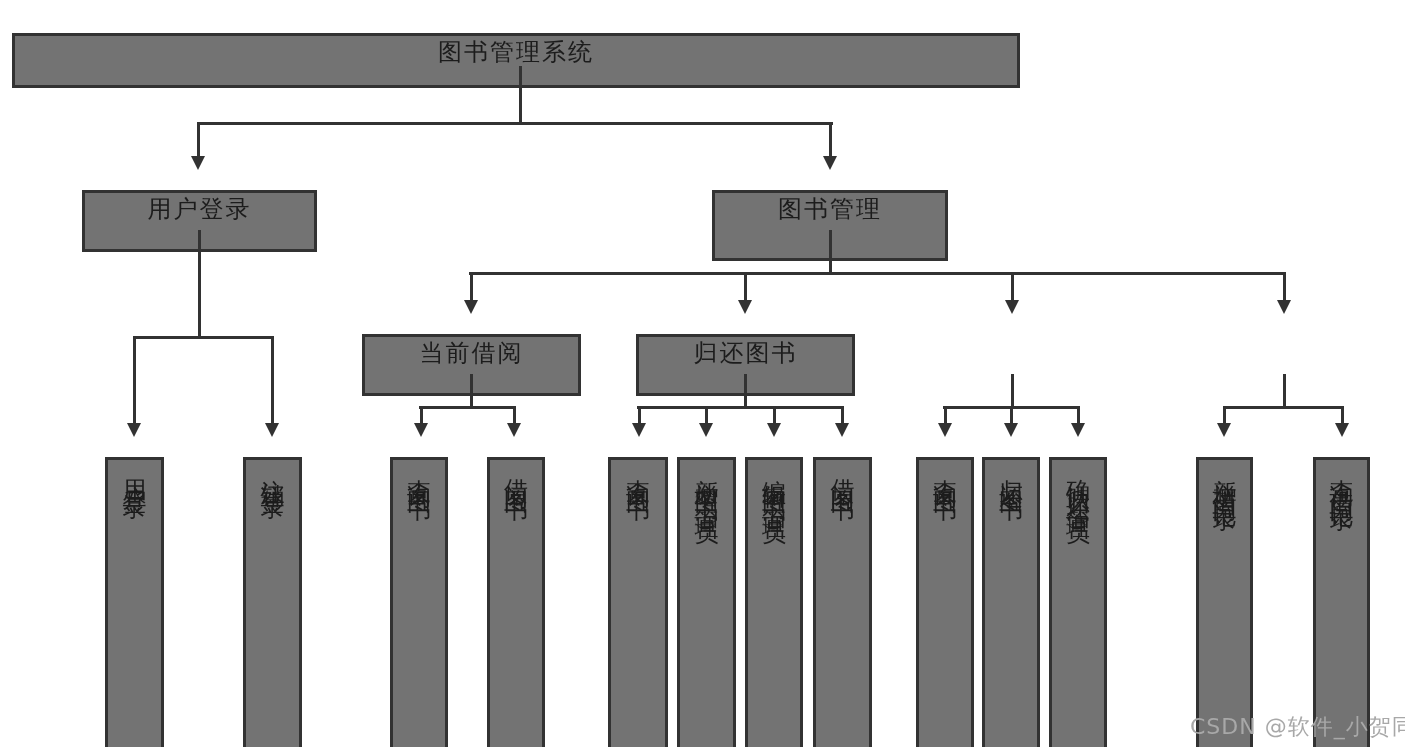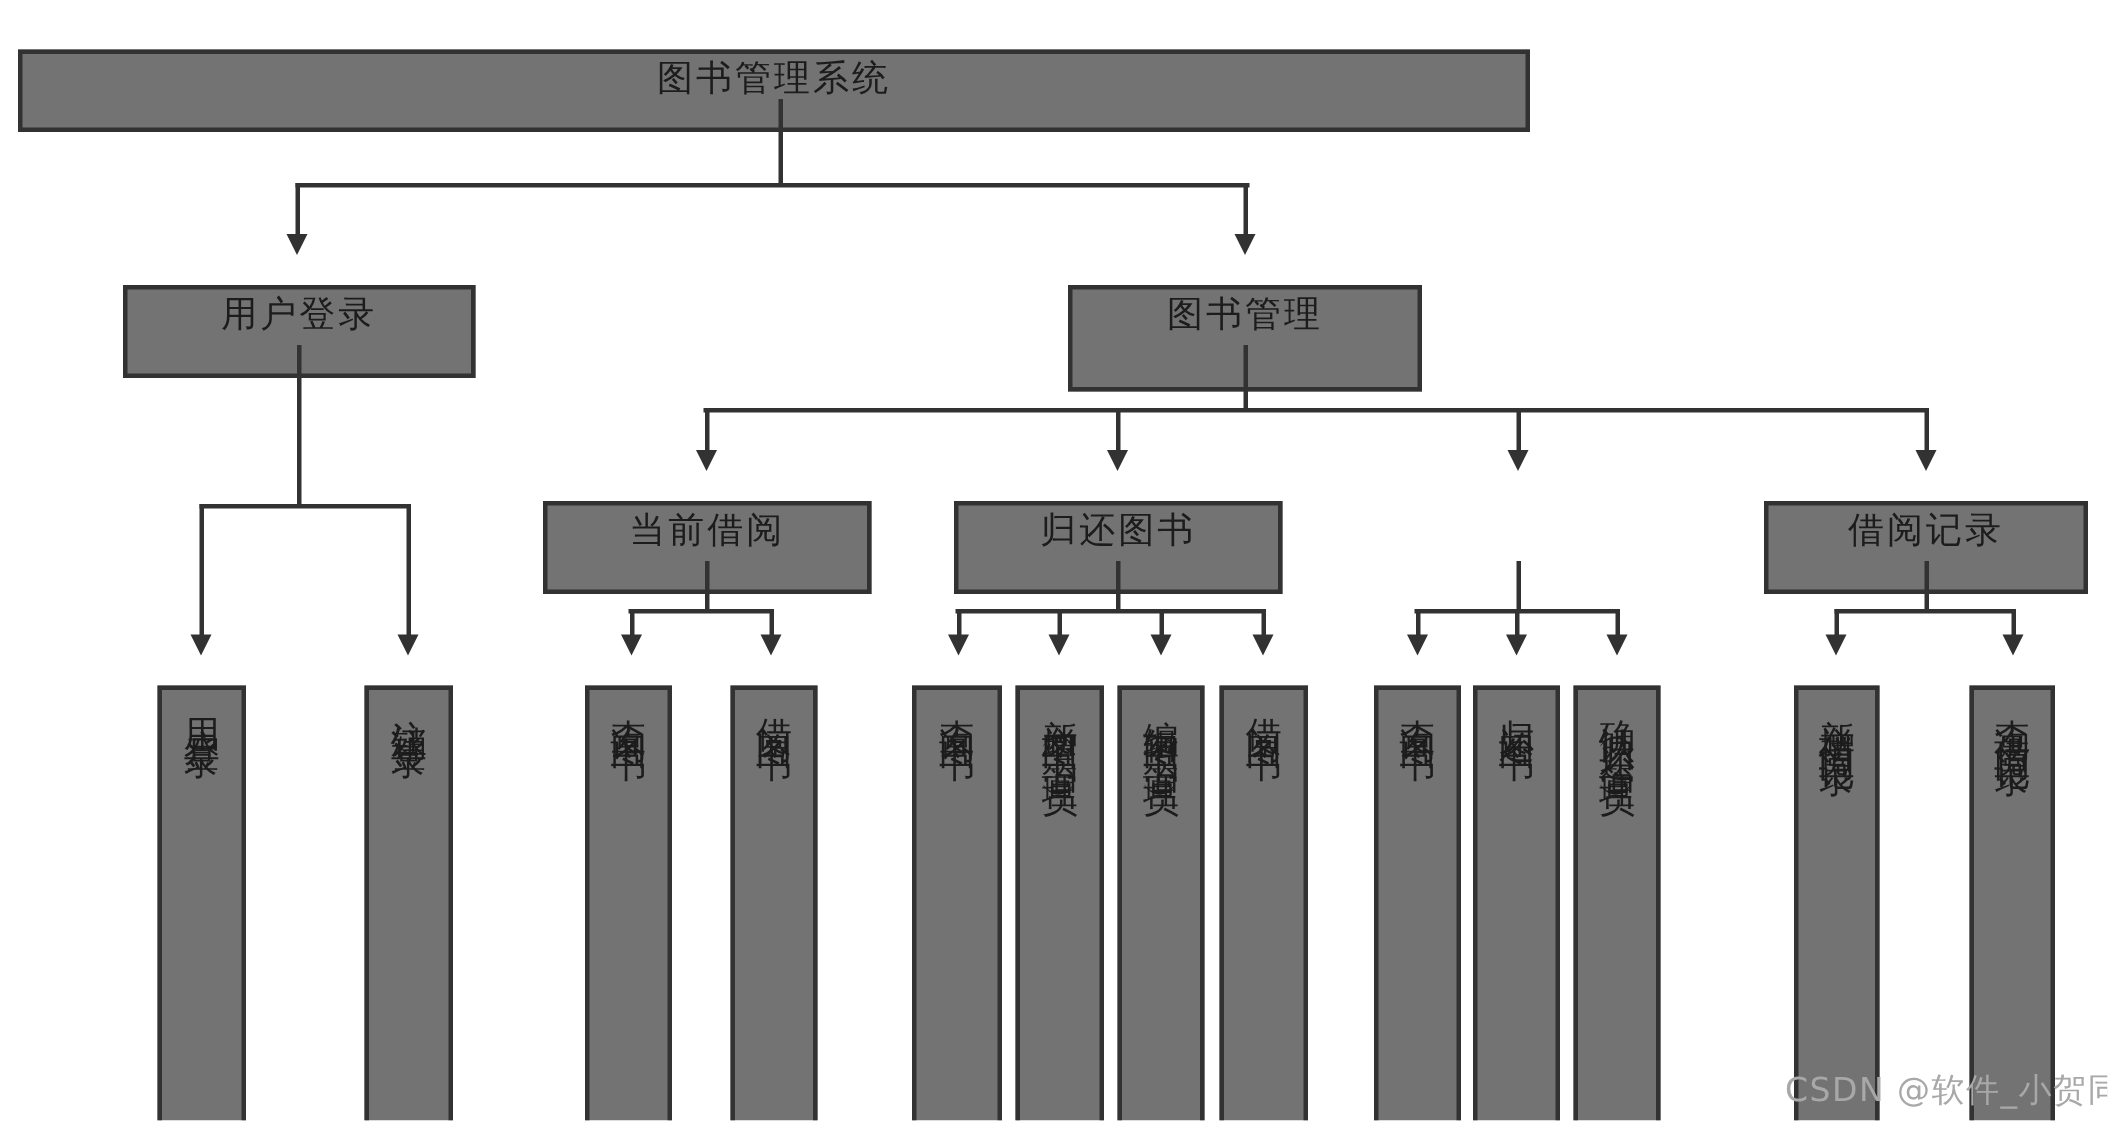--- a/index.html
+++ b/index.html
@@ -96,23 +96,20 @@
   <div class="arrow" style="left:1005px;top:300px;"></div>
   <div class="vline" style="left:1283px;top:272px;height:30px;"></div>
   <div class="arrow" style="left:1277px;top:300px;"></div>
 
   <div class="box" style="left:362px;top:314px;width:219px;height:62px;">
     <span class="hlabel">当前借阅</span>
   </div>
   <div class="box" style="left:636px;top:314px;width:219px;height:62px;">
     <span class="hlabel">归还图书</span>
   </div>
-  <div class="box" style="left:1176px;top:314px;width:216px;height:62px;">
-    <span class="hlabel">借阅记录</span>
-  </div>
 
   <div class="vline" style="left:470px;top:374px;height:34px;"></div>
   <div class="hline" style="left:419px;top:406px;width:97px;"></div>
   <div class="vline" style="left:420px;top:406px;height:19px;"></div>
   <div class="arrow" style="left:414px;top:423px;"></div>
   <div class="vline" style="left:513px;top:406px;height:19px;"></div>
   <div class="arrow" style="left:507px;top:423px;"></div>
 
   <div class="vline" style="left:744px;top:374px;height:34px;"></div>
   <div class="hline" style="left:637px;top:406px;width:207px;"></div>

